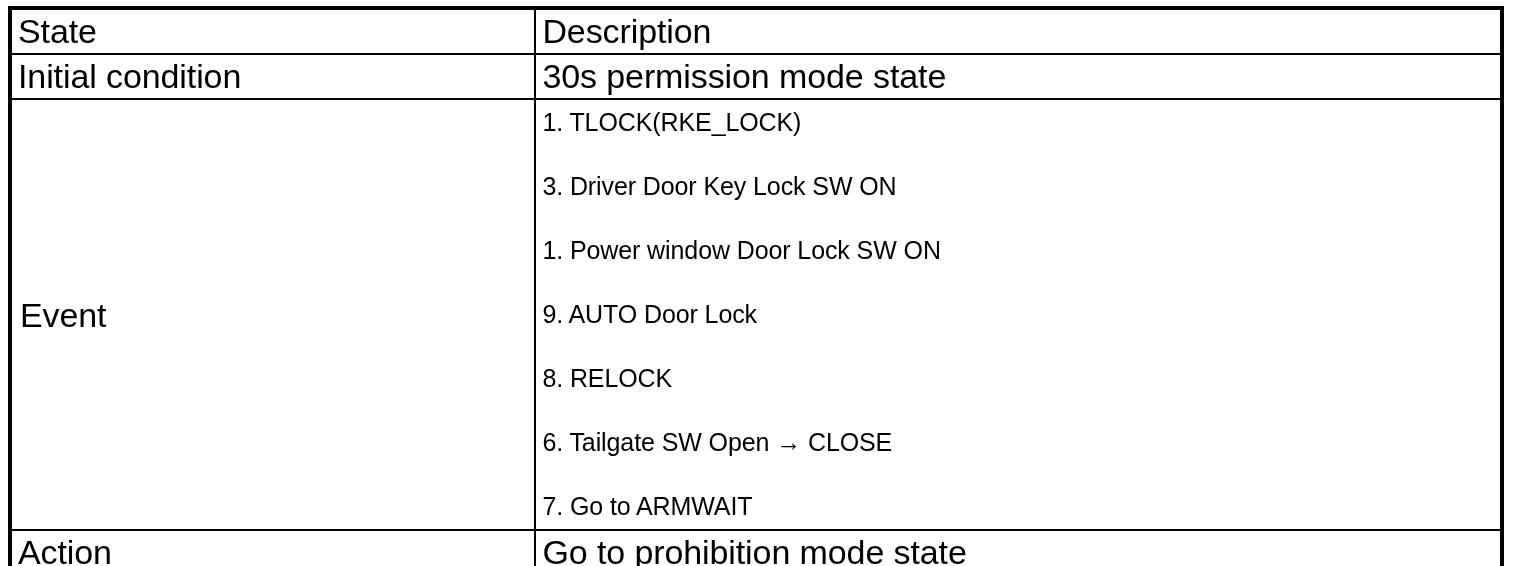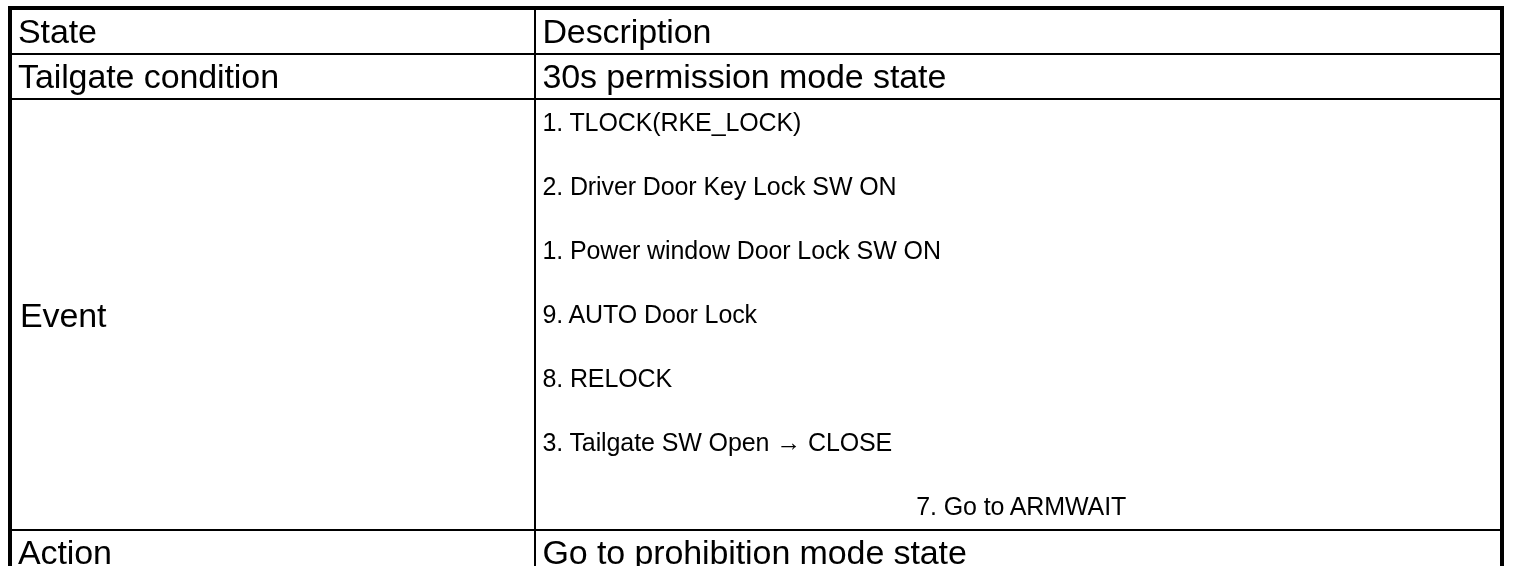--- a/index.html
+++ b/index.html
@@ -74,21 +74,20 @@
   }
   .event-list li {
     font-size: 25px;
     line-height: 30px;
     height: 64px;
     white-space: nowrap;
     letter-spacing: -0.1px;
   }
   .event-list li:last-child {
     height: auto;
-    text-align: center;
   }
 </style>
 </head>
 <body>
 
 <div class="page">
 
   <table class="spec-table">
     <colgroup>
       <col class="col-state">
@@ -100,39 +99,39 @@
         <td>
           <div class="cell-text">State</div>
         </td>
         <td>
           <div class="cell-text">Description</div>
         </td>
       </tr>
 
       <tr>
         <td>
-          <div class="cell-text">Tailgate condition</div>
+          <div class="cell-text">Initial condition</div>
         </td>
         <td>
           <div class="cell-text">30s permission mode state</div>
         </td>
       </tr>
 
       <tr>
         <td class="event-label-cell">
           <div class="cell-text">Event</div>
         </td>
         <td class="event-list-cell">
           <ol class="event-list">
             <li>1. TLOCK(RKE_LOCK)</li>
-            <li>2. Driver Door Key Lock SW ON</li>
+            <li>3. Driver Door Key Lock SW ON</li>
             <li>1. Power window Door Lock SW ON</li>
             <li>9. AUTO Door Lock</li>
             <li>8. RELOCK</li>
-            <li class="arrow-line">3. Tailgate SW Open → CLOSE</li>
+            <li class="arrow-line">6. Tailgate SW Open → CLOSE</li>
             <li>7. Go to ARMWAIT</li>
           </ol>
         </td>
       </tr>
 
       <tr>
         <td>
           <div class="cell-text">Action</div>
         </td>
         <td>

